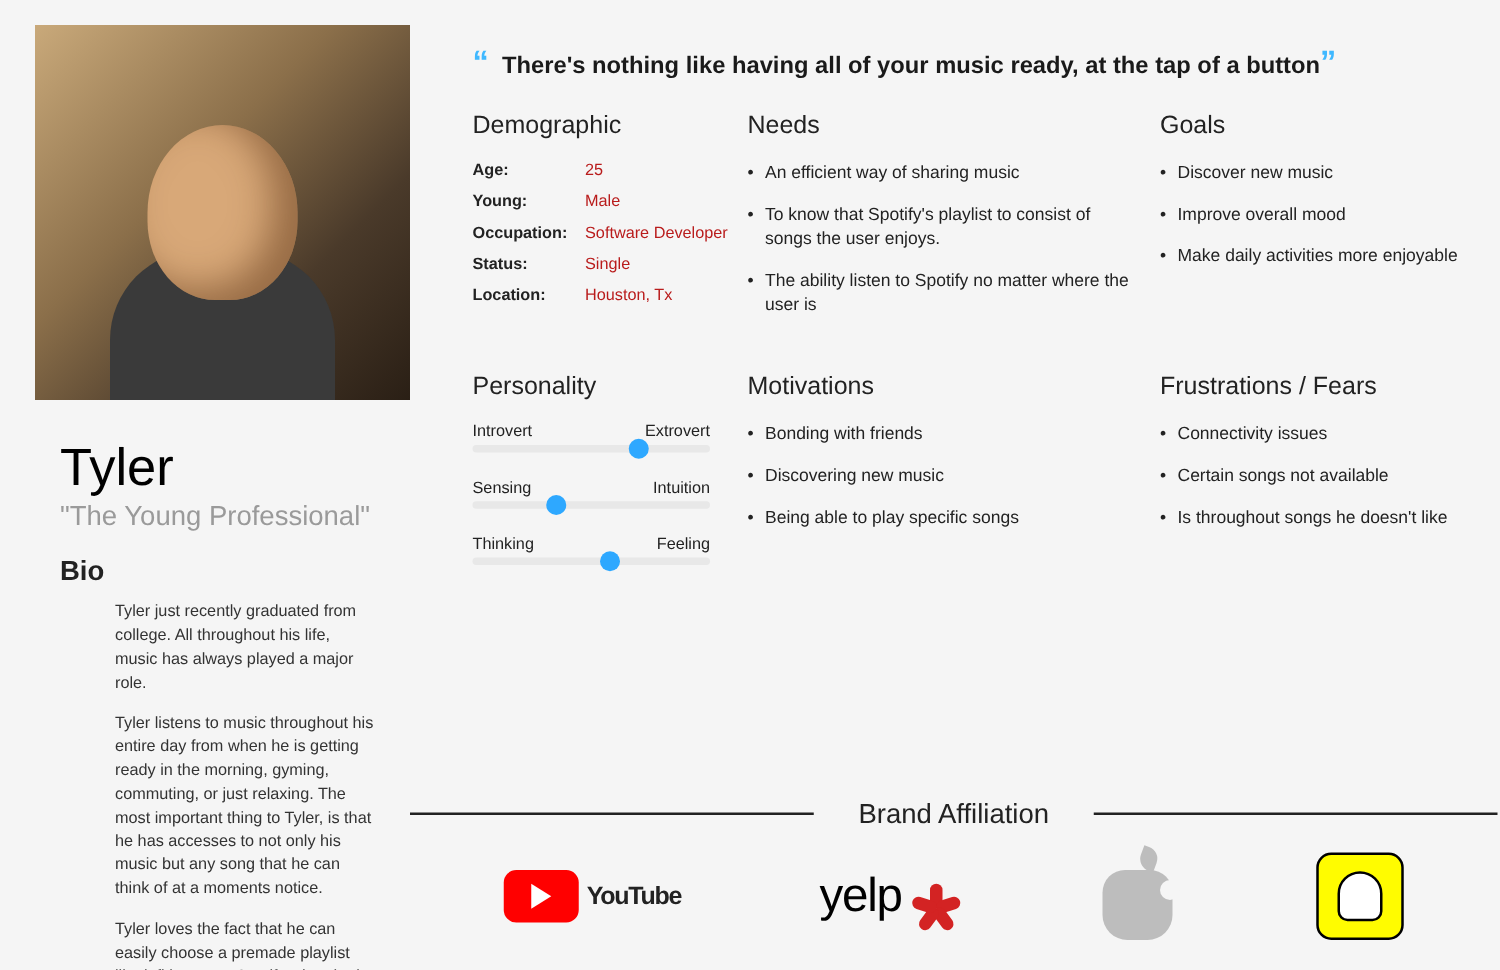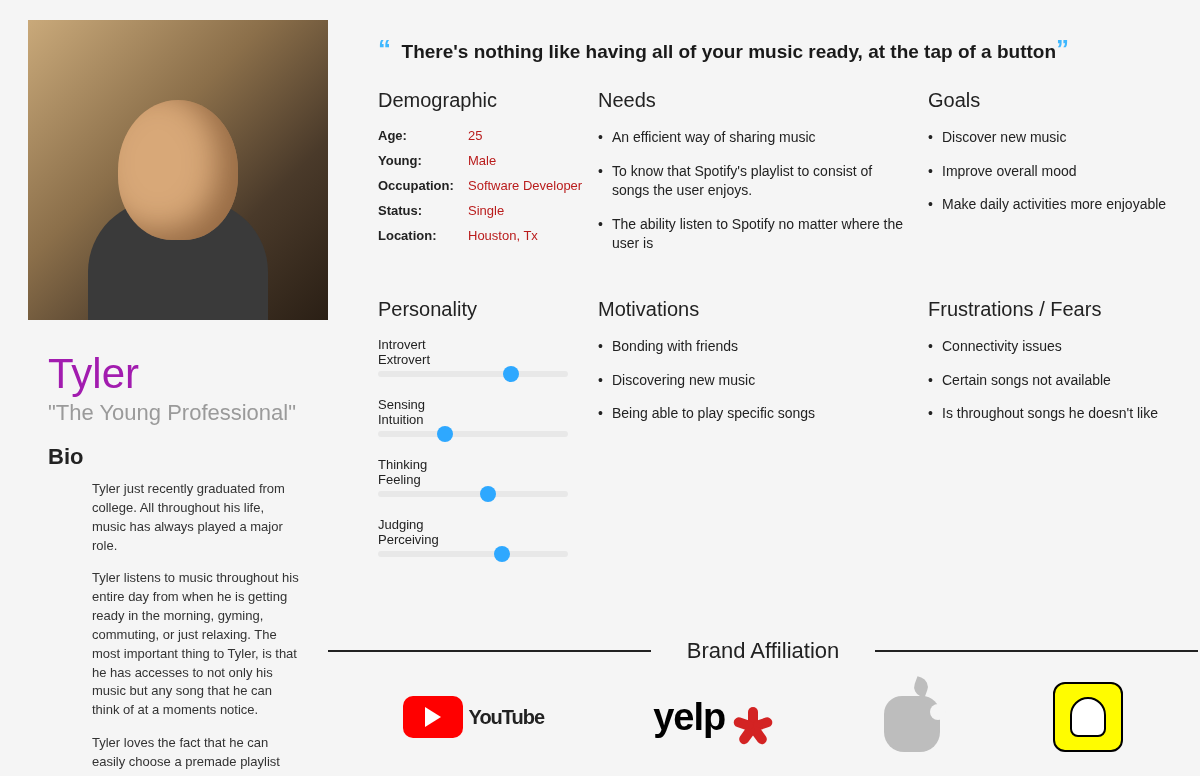--- a/index.html
+++ b/index.html
@@ -44,21 +44,21 @@
     background:#3a3a3a;
     top:180px;left:60px;
     border-radius:40% 40% 0 0;
   }
   .name-block{
     padding: 30px 20px 0 20px;
   }
   .name{
     font-size: 42px;
     font-weight: 400;
-    color:#a21caf;
+    color:#000000;
   }
   .tagline{
     font-size: 22px;
     color:#9a9a9a;
     margin-top: 2px;
   }
   .bio-title{
     font-size: 22px;
     font-weight: 600;
     margin-top: 18px;
@@ -122,21 +122,20 @@
   
   .trait{
     margin-bottom: 20px;
     width: 190px;
   }
   .trait-labels{
     display:flex;
     justify-content:space-between;
     font-size:13px;
     margin-bottom:4px;
-    flex-direction:column;
   }
   .track{
     height:6px;
     background:#e8e8e8;
     border-radius:3px;
     position:relative;
   }
   .knob{
     width:16px;height:16px;
     background:#2ea8ff;
@@ -175,21 +174,21 @@
   .logo{ display:flex; align-items:center; gap:6px; }
   .yt-box{
     width:60px;height:42px;background:#ff0000;border-radius:10px;
     display:flex;align-items:center;justify-content:center;
   }
   .yt-tri{
     width:0;height:0;border-left:16px solid #fff;
     border-top:10px solid transparent;border-bottom:10px solid transparent;
   }
   .yt-text{ font-size:20px; font-weight:700; letter-spacing:-1px;}
-  .yelp-text{ font-size:38px; font-weight:700; color:#000; letter-spacing:-1px;}
+  .yelp-text{ font-size:38px; font-weight:400; color:#000; letter-spacing:-1px;}
   .yelp-burst{
     width:44px;height:44px;position:relative;
   }
   .yelp-burst span{
     position:absolute;width:10px;height:20px;background:#d32323;
     border-radius:5px;left:17px;top:12px;transform-origin:50% 100%;
   }
   .apple{
     width:60px;height:70px;position:relative;
   }
@@ -306,29 +305,20 @@
                 <div class="knob" style="left:35%"></div>
               </div>
             </div>
             <div class="trait">
               <div class="trait-labels">
                 <span>Thinking</span>
                 <span>Feeling</span>
               </div>
               <div class="track">
                 <div class="knob" style="left:58%"></div>
-              </div>
-            </div>
-            <div class="trait">
-              <div class="trait-labels">
-                <span>Judging</span>
-                <span>Perceiving</span>
-              </div>
-              <div class="track">
-                <div class="knob" style="left:65%"></div>
               </div>
             </div>
           </div>
       </div>
       <div>
         <div class="section-title">Motivations</div>
         <ul class="bullets" id="motivations-list">
             <li>Bonding with friends</li>
             <li>Discovering new music</li>
             <li>Being able to play specific songs</li>

